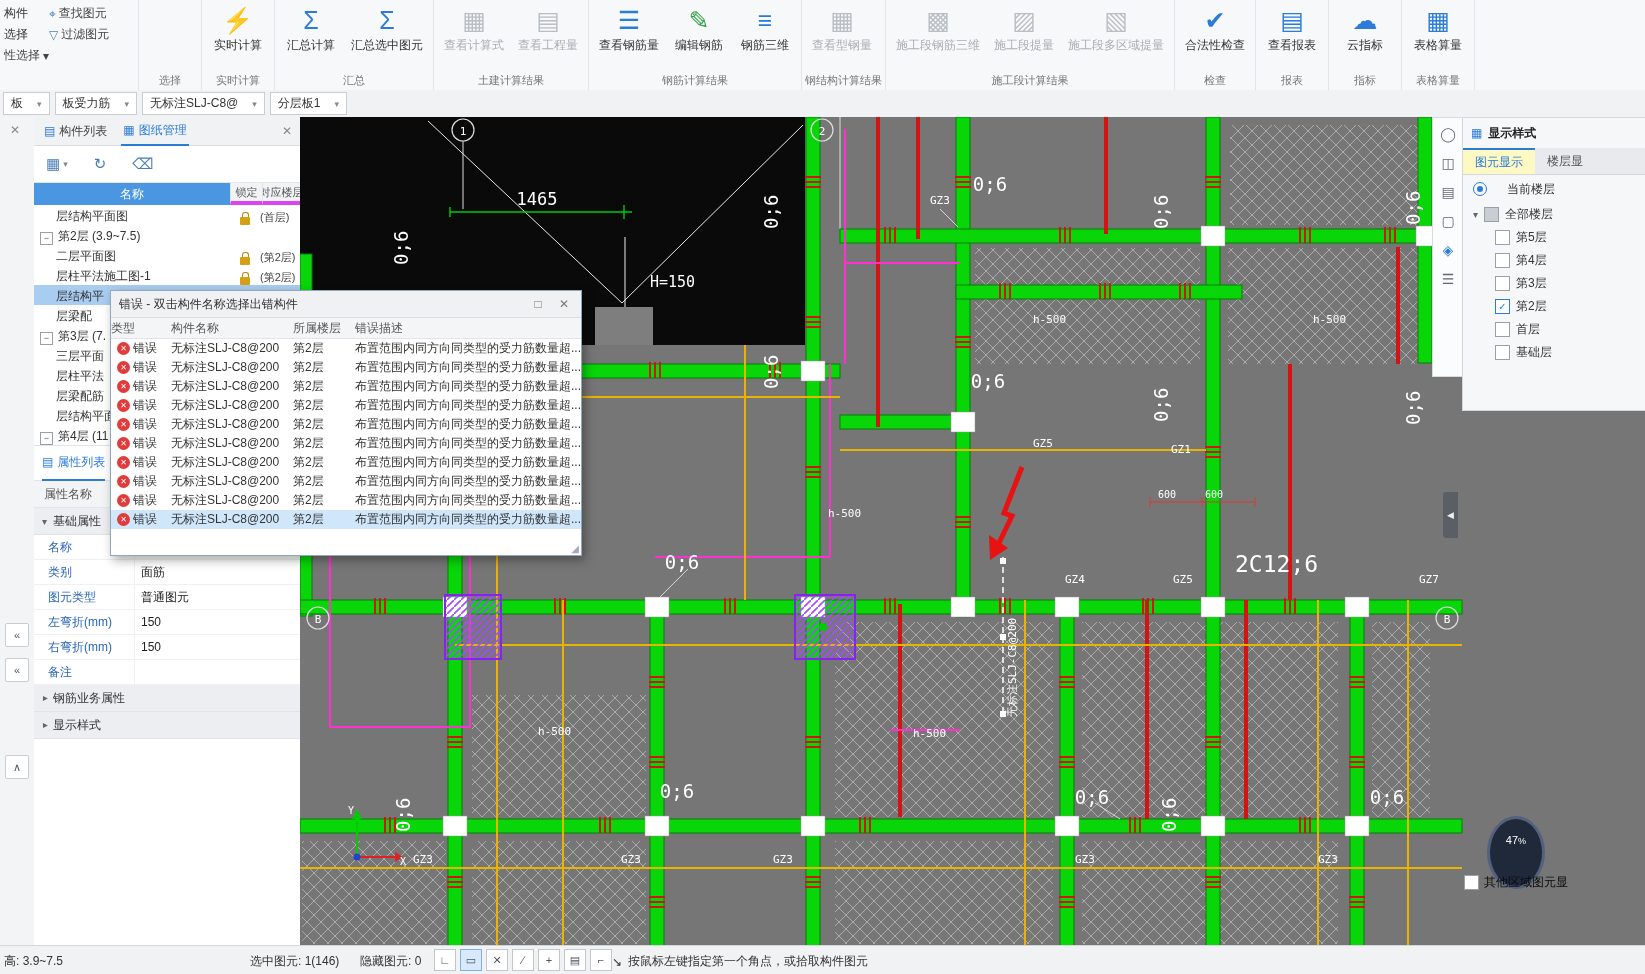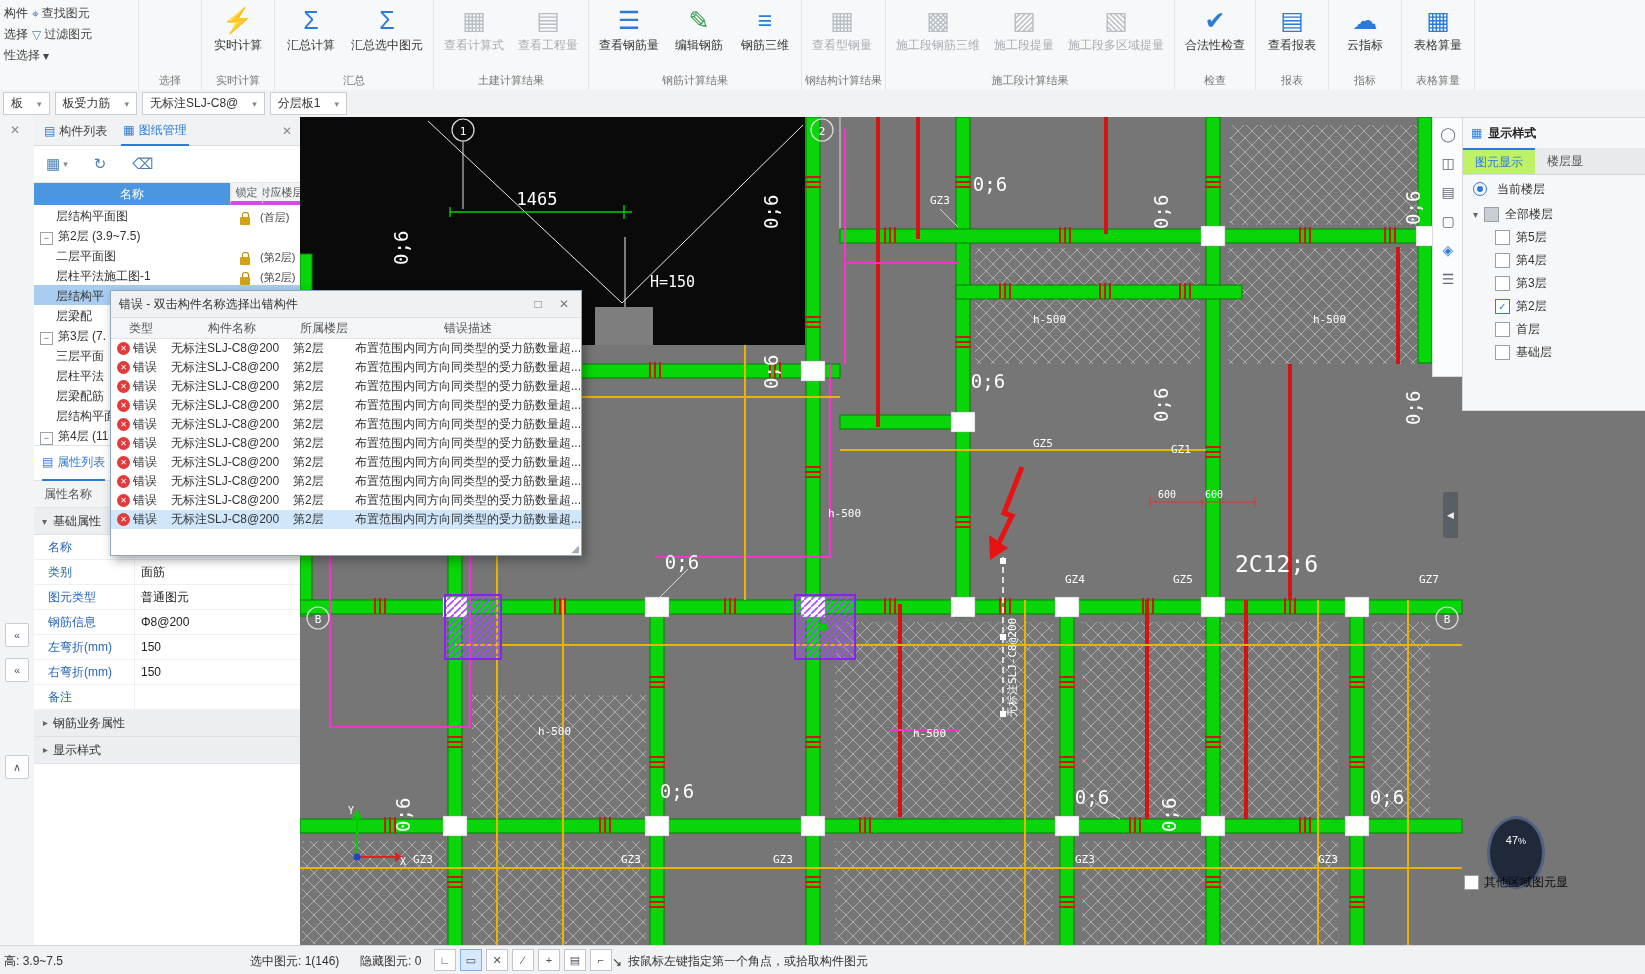--- a/index.html
+++ b/index.html
@@ -1,20 +1,20 @@
 <!DOCTYPE html>
 <html><head>
 <meta charset="utf-8">
 <style>
   html,body{margin:0;padding:0;width:1645px;height:974px;overflow:hidden;
     font-family:"Liberation Sans",sans-serif;font-size:12px;color:#333;background:#e8eaec;position:relative}
   
   #ribbon{position:absolute;top:0;left:0;right:0;height:90px;background:#f7f8f9;border-bottom:1px solid #d3d7db;display:flex}
   .lstack{width:130px;border-right:1px solid #e2e5e8;padding:3px 4px;flex:none}
-  .lrow{display:flex;gap:4px;height:21px;align-items:center;white-space:nowrap}
+  .lrow{display:flex;gap:21px;height:21px;align-items:center;white-space:nowrap}
   .lrow .mini{display:flex;align-items:center;gap:3px;color:#444}
   .mini .mic{color:#4a7fb5;font-size:12px}
   .rgroup{border-right:1px solid #e3e6e9;display:flex;flex-direction:column;padding:1px 3px 0;flex:none}
   .rbtns{display:flex;flex:1;align-items:flex-start}
   .rbtn{display:flex;flex-direction:column;align-items:center;padding:2px 7px;min-width:52px;cursor:pointer}
   .ric{height:34px;display:flex;align-items:center;justify-content:center;font-size:25px;line-height:1}
   .rlbl{font-size:12px;color:#333;white-space:nowrap}
   .rglabel{height:17px;font-size:11px;color:#777;text-align:center;white-space:nowrap}
   .blue{color:#2b7cd9}.green{color:#2f9e44}.grayic{color:#b9bec4}
   .dis .rlbl{color:#a9aeb4}
@@ -62,39 +62,39 @@
   .cadtxt{fill:#fff;font-family:"DejaVu Sans Mono","Liberation Mono",monospace}
   
   #rstrip{position:absolute;left:1432px;top:117px;width:30px;height:250px;background:#fbfcfd;border:1px solid #d8dbde;display:flex;flex-direction:column;align-items:center;padding-top:8px;gap:13px;font-size:14px;color:#667;z-index:5}
   #rstrip span{cursor:pointer}
   #collapse{position:absolute;left:1443px;top:492px;width:15px;height:46px;background:#5a5f66;color:#eee;border-radius:3px 0 0 3px;display:flex;align-items:center;justify-content:center;font-size:9px;z-index:6;cursor:pointer}
   #rpanel{position:absolute;left:1462px;top:117px;width:183px;height:292px;background:#f6f7f8;border:1px solid #d5d8db;font-size:12px;z-index:5}
   .rphead{height:30px;display:flex;align-items:center;gap:6px;padding:0 8px;font-weight:bold;color:#222}
   .rphead .sic{color:#2b7cd9;font-weight:normal}
   .rptabs{display:flex;height:26px;border-bottom:1px solid #d5d8db;background:#e8eaed}
   .rptab{padding:0 12px;display:flex;align-items:center;color:#555;cursor:pointer;white-space:nowrap;overflow:hidden}
-  .rptab.active{background:#bef264;color:#2b7cd9;border-top:2px solid #2b7cd9}
-  .radio-row{height:28px;display:flex;align-items:center;gap:10px;padding:0 10px;cursor:pointer}
+  .rptab.active{background:#fef9c3;color:#2b7cd9;border-top:2px solid #2b7cd9}
+  .radio-row{height:28px;display:flex;align-items:center;gap:20px;padding:0 10px;cursor:pointer}
   .radio{width:12px;height:12px;border:1px solid #2b7cd9;border-radius:50%;display:inline-flex;align-items:center;justify-content:center;flex:none}
   .radio::after{content:"";width:6px;height:6px;background:#2b7cd9;border-radius:50%}
   .tnode{height:23px;display:flex;align-items:center;gap:6px;padding-left:10px;cursor:pointer}
   .tnode.child{padding-left:32px}
   .tnode .tri{font-size:10px;color:#666}
   .cb{width:13px;height:13px;border:1px solid #9aa0a6;background:#fff;display:inline-flex;align-items:center;justify-content:center;font-size:10px;line-height:1;color:#2b7cd9;flex:none}
   .cb.part{background:#c9ced4}
   .cb.checked{border-color:#2b7cd9}
   #zoom{position:absolute;left:1487px;top:816px;width:52px;height:52px;border-radius:50%;background:#20293a;border:3px solid #53617f;color:#fff;display:flex;align-items:baseline;justify-content:center;padding-top:15px;z-index:6;cursor:pointer}
   #zoom .zv{font-size:11px}#zoom .zu{font-size:9px}
   #other{position:absolute;left:1464px;top:874px;display:flex;gap:5px;align-items:center;color:#0b0b0b;z-index:6;cursor:pointer}
   
   #dialog{position:absolute;left:110px;top:290px;width:470px;height:264px;background:#fff;border:1px solid #8fa8c0;box-shadow:3px 4px 10px rgba(0,0,0,.35);z-index:50}
   .dtitle{height:26px;background:#f0f1f3;border-bottom:1px solid #dadee2;display:flex;align-items:center;padding:0 8px;gap:8px}
   .dtext{flex:1;color:#333}
   .dbtn{color:#777;width:18px;text-align:center;cursor:pointer}
-  .dhead{height:20px;display:grid;grid-template-columns:60px 122px 62px 1fr;background:#f4f5f7;border-bottom:1px solid #e0e3e7;align-items:center;text-align:center;color:#555;font-size:12px}
+  .dhead{height:20px;display:grid;grid-template-columns:60px 122px 62px 1fr;background:#f4f5f7;border-bottom:1px solid #e0e3e7;align-items:center;text-align:left;color:#555;font-size:12px}
   .drow{height:19px;display:grid;grid-template-columns:22px 38px 122px 62px 1fr;align-items:center;font-size:12px;cursor:pointer}
   .drow.sel{background:#cfe6fb}
   .drow span{white-space:nowrap;overflow:hidden}
   .rx{width:13px;height:13px;border-radius:50%;background:#e23b3b;color:#fff;font-size:8px;display:inline-flex;align-items:center;justify-content:center;margin-left:6px}
   .dgrip{position:absolute;right:2px;bottom:1px;color:#aab;font-size:10px}
   
   #sbar{position:absolute;left:0;right:0;bottom:0;height:28px;background:#f1f2f4;border-top:1px solid #d3d6da;font-size:12px;color:#333;z-index:20}
   #sbar .stx{position:absolute;top:7px;white-space:nowrap}
   .tools{position:absolute;left:434px;top:3px;display:flex;gap:4px}
   .tbox{width:20px;height:20px;border:1px solid #c3c7cc;background:#fff;display:flex;align-items:center;justify-content:center;font-size:11px;color:#556;cursor:pointer}
@@ -384,24 +384,20 @@
       <span class="pl">名称</span>
       <span class="pv"></span>
     </div>
   <div class="pfield">
       <span class="pl">类别</span>
       <span class="pv">面筋</span>
     </div>
   <div class="pfield">
       <span class="pl">图元类型</span>
       <span class="pv">普通图元</span>
-    </div>
-  <div class="pfield">
-      <span class="pl">钢筋信息</span>
-      <span class="pv">Φ8@200</span>
     </div>
   <div class="pfield">
       <span class="pl">左弯折(mm)</span>
       <span class="pv">150</span>
     </div>
   <div class="pfield">
       <span class="pl">右弯折(mm)</span>
       <span class="pv">150</span>
     </div>
   <div class="pfield">

